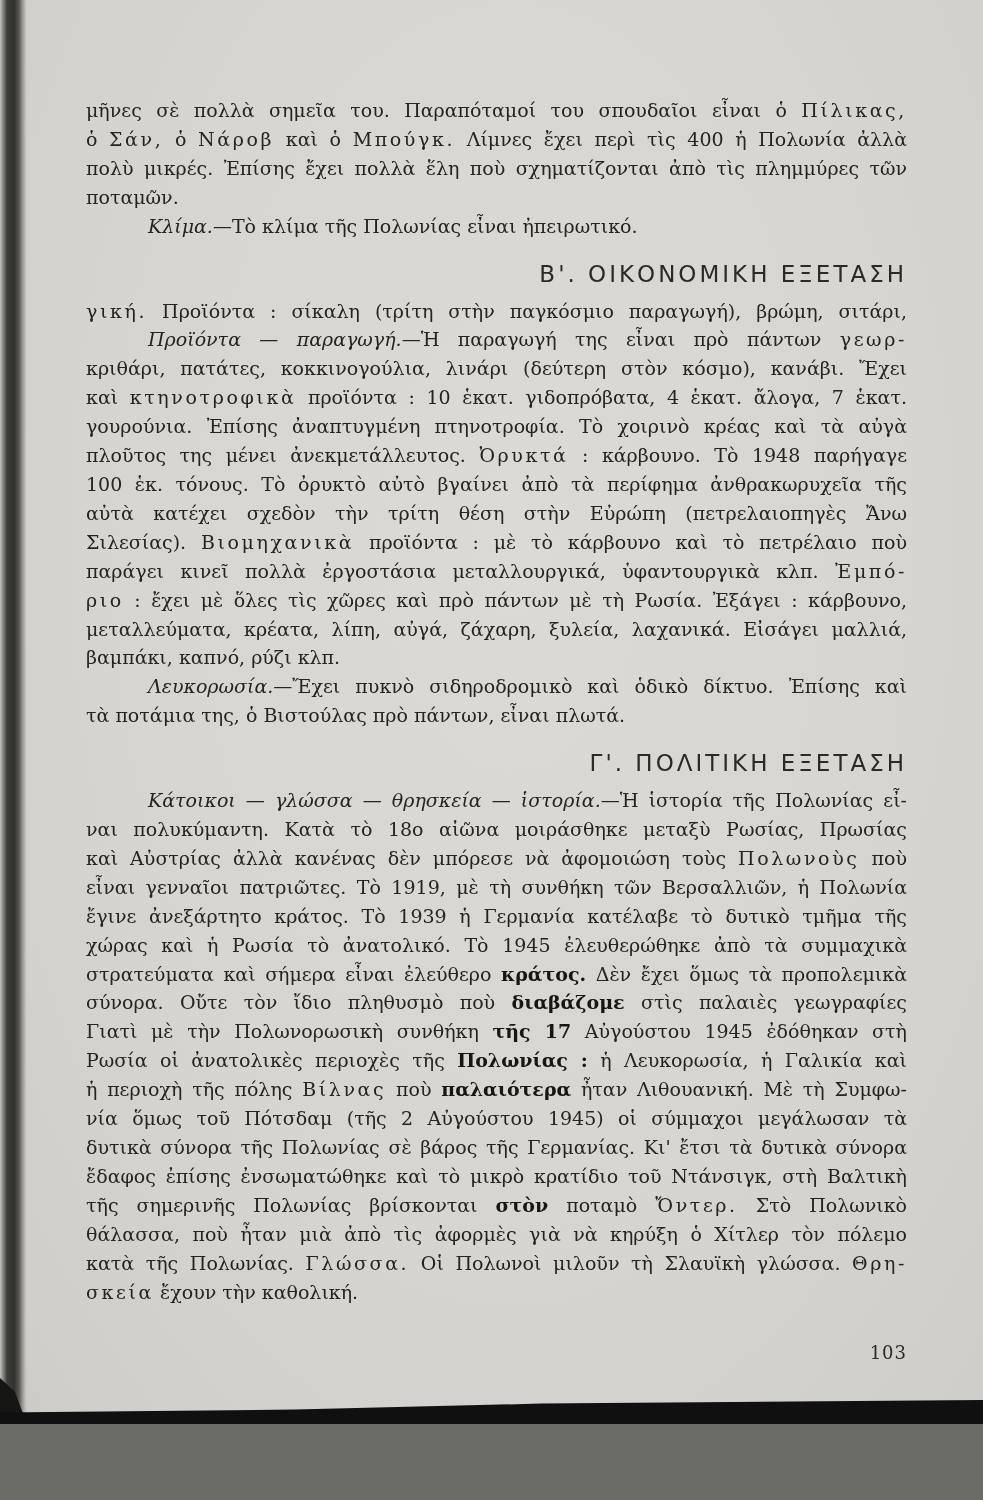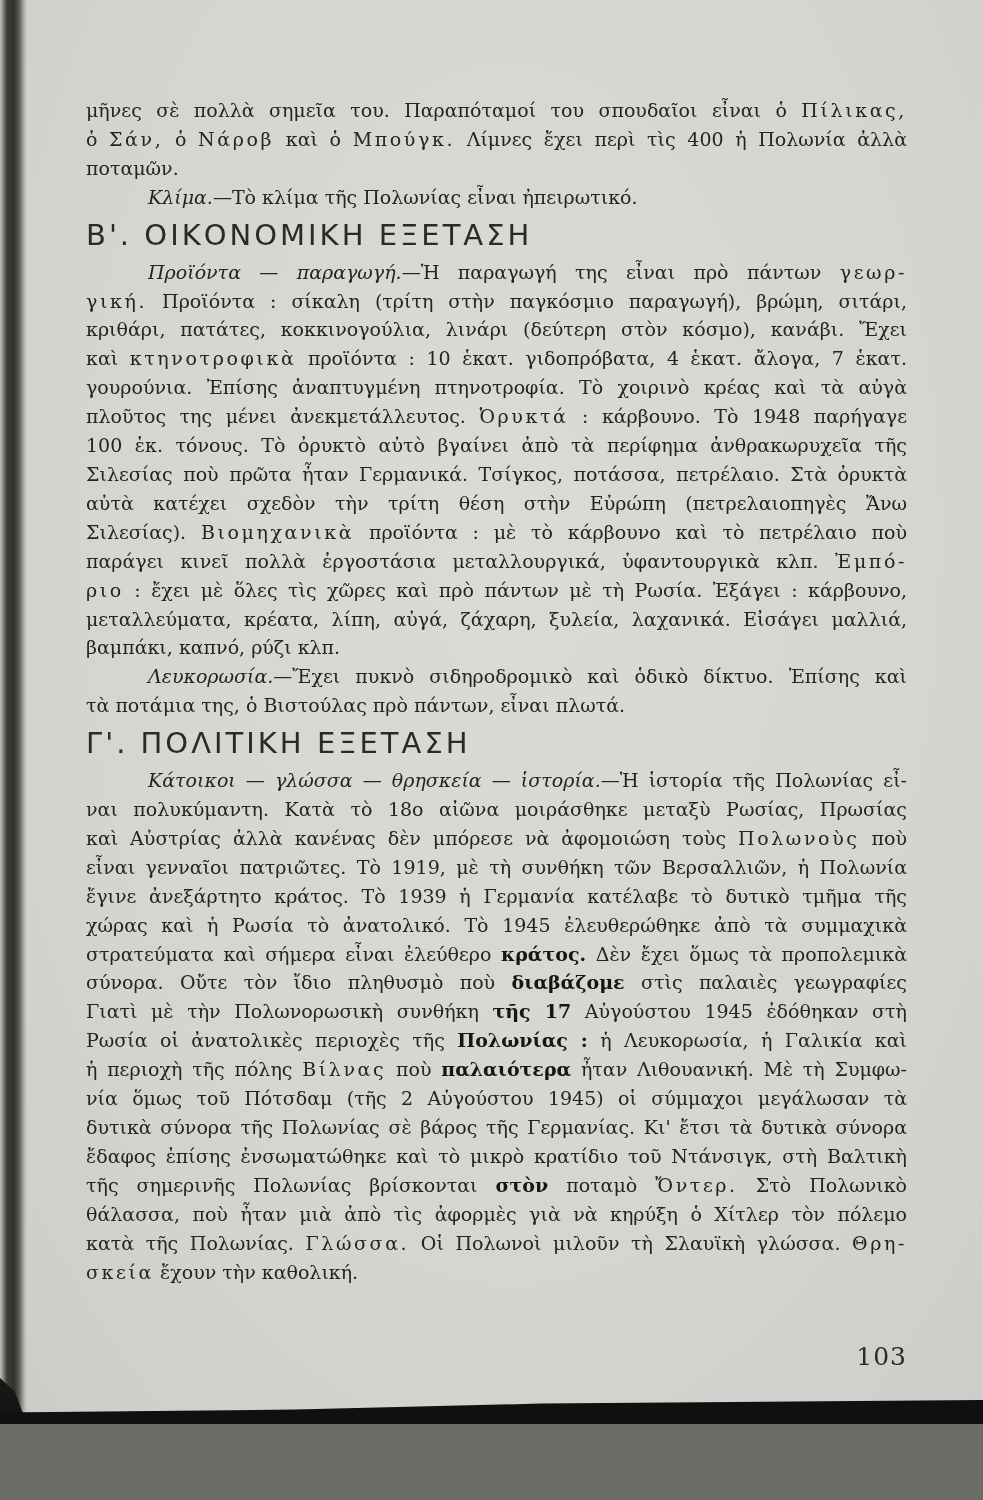--- a/index.html
+++ b/index.html
@@ -34,61 +34,61 @@
     position:absolute;left:86px;top:96px;width:821px;
     font-size:19px;line-height:28.9px;
     text-align:justify;
   }
   .line{text-align:justify;text-align-last:justify;white-space:nowrap;}
   .line.last{text-align-last:left;}
   .line.first{padding-left:62px;}
   .para{margin:0;}
   .heading{
     font-family:"DejaVu Sans","Liberation Sans",sans-serif;
-    font-size:29px;letter-spacing:3px;
-    text-align:left;
-    margin:9px 0 8px 0;
+    font-size:23px;letter-spacing:3px;
+    text-align:right;
+    margin:19px 0 8px 0;
     line-height:29px;
     color:#2b2a26;
   }
   .it{font-style:italic;}
   .sp{letter-spacing:2.6px;}
   .b{font-weight:bold;color:#171611;}
   .page-number{
     position:absolute;top:1342px;right:76px;
-    font-size:25px;letter-spacing:1px;color:#2b2a26;
+    font-size:18px;letter-spacing:1px;color:#2b2a26;
   }
 </style>
 </head>
 <body>
 
 <div class="page">
   <div class="spine"></div>
 
   <div class="body-text">
     <div class="para">
         <div class="line"><span>μῆνες σὲ πολλὰ σημεῖα του. Παραπόταμοί του σπουδαῖοι εἶναι ὁ </span><span class="sp">Πίλικας,</span></div>
         <div class="line"><span>ὁ </span><span class="sp">Σάν,</span><span> ὁ </span><span class="sp">Νάροβ</span><span> καὶ ὁ </span><span class="sp">Μπούγκ.</span><span> Λίμνες ἔχει περὶ τὶς 400 ἡ Πολωνία ἀλλὰ</span></div>
+        <div class="line"><span>πολὺ μικρές. Ἐπίσης ἔχει πολλὰ ἕλη ποὺ σχηματίζονται ἀπὸ τὶς πλημμύρες τῶν</span></div>
         <div class="line last"><span>ποταμῶν.</span></div>
       </div>
     <div class="para">
         <div class="line last first"><span class="it">Κλίμα.</span><span>—Τὸ κλίμα τῆς Πολωνίας εἶναι ἠπειρωτικό.</span></div>
       </div>
 
     <div class="heading">Β'. ΟΙΚΟΝΟΜΙΚΗ ΕΞΕΤΑΣΗ</div>
 
     <div class="para">
+        <div class="line"><span class="sp">γική.</span><span> Προϊόντα : σίκαλη (τρίτη στὴν παγκόσμιο παραγωγή), βρώμη, σιτάρι,</span></div>
         <div class="line first"><span class="it">Προϊόντα — παραγωγή.</span><span>—Ἡ παραγωγή της εἶναι πρὸ πάντων </span><span class="sp">γεωρ-</span></div>
-        <div class="line"><span class="sp">γική.</span><span> Προϊόντα : σίκαλη (τρίτη στὴν παγκόσμιο παραγωγή), βρώμη, σιτάρι,</span></div>
         <div class="line"><span>κριθάρι, πατάτες, κοκκινογούλια, λινάρι (δεύτερη στὸν κόσμο), κανάβι. Ἔχει</span></div>
         <div class="line"><span>καὶ </span><span class="sp">κτηνοτροφικὰ</span><span> προϊόντα : 10 ἑκατ. γιδοπρόβατα, 4 ἑκατ. ἄλογα, 7 ἑκατ.</span></div>
         <div class="line"><span>γουρούνια. Ἐπίσης ἀναπτυγμένη πτηνοτροφία. Τὸ χοιρινὸ κρέας καὶ τὰ αὐγὰ</span></div>
         <div class="line"><span>πλοῦτος της μένει ἀνεκμετάλλευτος. </span><span class="sp">Ὀρυκτά</span><span> : κάρβουνο. Τὸ 1948 παρήγαγε</span></div>
         <div class="line"><span>100 ἑκ. τόνους. Τὸ ὀρυκτὸ αὐτὸ βγαίνει ἀπὸ τὰ περίφημα ἀνθρακωρυχεῖα τῆς</span></div>
-        <div class="line"><span>Σιλεσίας ποὺ πρῶτα ἦταν Γερμανικά. Τσίγκος, ποτάσσα, πετρέλαιο. Στὰ ὀρυκτὰ</span></div>
         <div class="line"><span>αὐτὰ κατέχει σχεδὸν τὴν τρίτη θέση στὴν Εὐρώπη (πετρελαιοπηγὲς Ἄνω</span></div>
         <div class="line"><span>Σιλεσίας). </span><span class="sp">Βιομηχανικὰ</span><span> προϊόντα : μὲ τὸ κάρβουνο καὶ τὸ πετρέλαιο ποὺ</span></div>
         <div class="line"><span>παράγει κινεῖ πολλὰ ἐργοστάσια μεταλλουργικά, ὑφαντουργικὰ κλπ. </span><span class="sp">Ἐμπό-</span></div>
         <div class="line"><span class="sp">ριο</span><span> : ἔχει μὲ ὅλες τὶς χῶρες καὶ πρὸ πάντων μὲ τὴ Ρωσία. Ἐξάγει : κάρβουνο,</span></div>
         <div class="line"><span>μεταλλεύματα, κρέατα, λίπη, αὐγά, ζάχαρη, ξυλεία, λαχανικά. Εἰσάγει μαλλιά,</span></div>
         <div class="line last"><span>βαμπάκι, καπνό, ρύζι κλπ.</span></div>
       </div>
     <div class="para">
         <div class="line first"><span class="it">Λευκορωσία.</span><span>—Ἔχει πυκνὸ σιδηροδρομικὸ καὶ ὁδικὸ δίκτυο. Ἐπίσης καὶ</span></div>
         <div class="line last"><span>τὰ ποτάμια της, ὁ Βιστούλας πρὸ πάντων, εἶναι πλωτά.</span></div>

